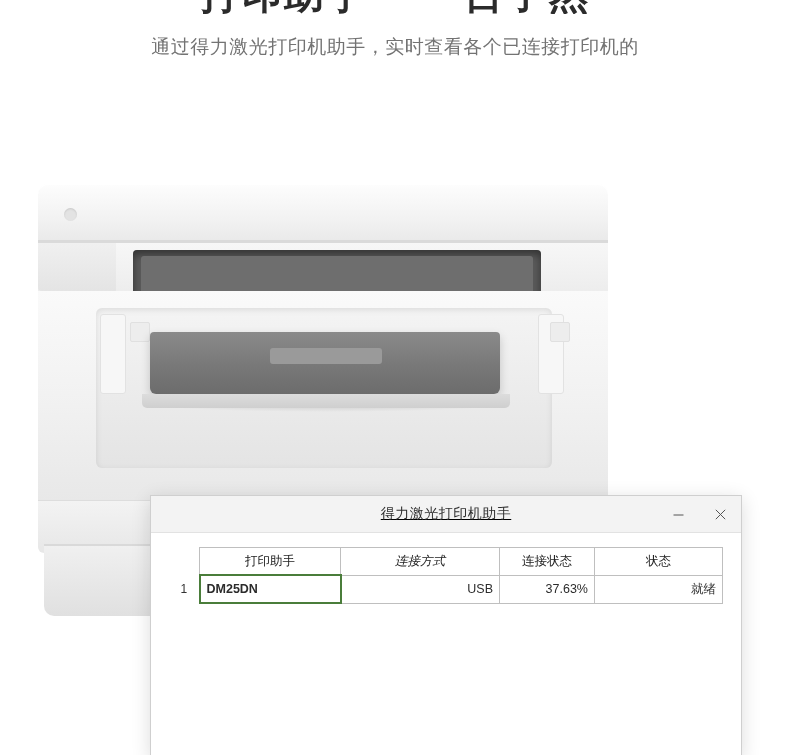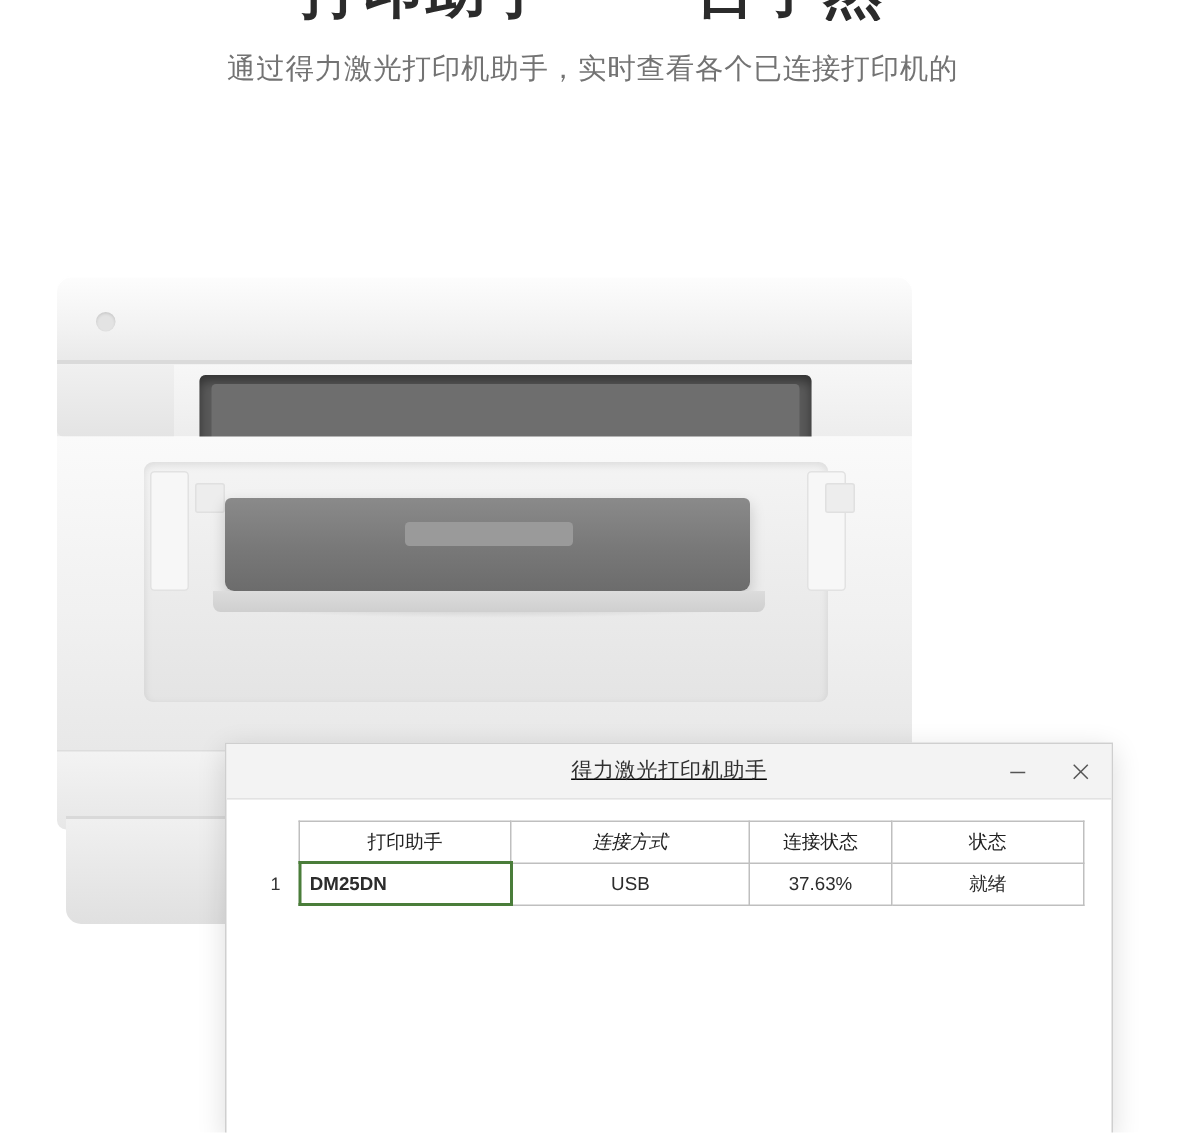--- a/index.html
+++ b/index.html
@@ -321,21 +321,21 @@
   }
   .col-name { width: 128px; }
   .col-conn { width: 146px; font-style: italic; }
   .col-toner { width: 82px; }
   .col-status { width: auto; }
   td.cell-name {
     font-weight: bold;
     border: 2px solid #4a7d3a !important;
     padding-left: 8px;
   }
-  td.cell-left { text-align: center; padding-left: 8px; }
+  td.cell-left { text-align: right; padding-left: 8px; }
   .table-body-fill {
     height: 140px;
   }
 </style>
 </head>
 <body>
 
 <div class="headline-wrap">
   <div class="headline">
     <span>打印助手</span>

